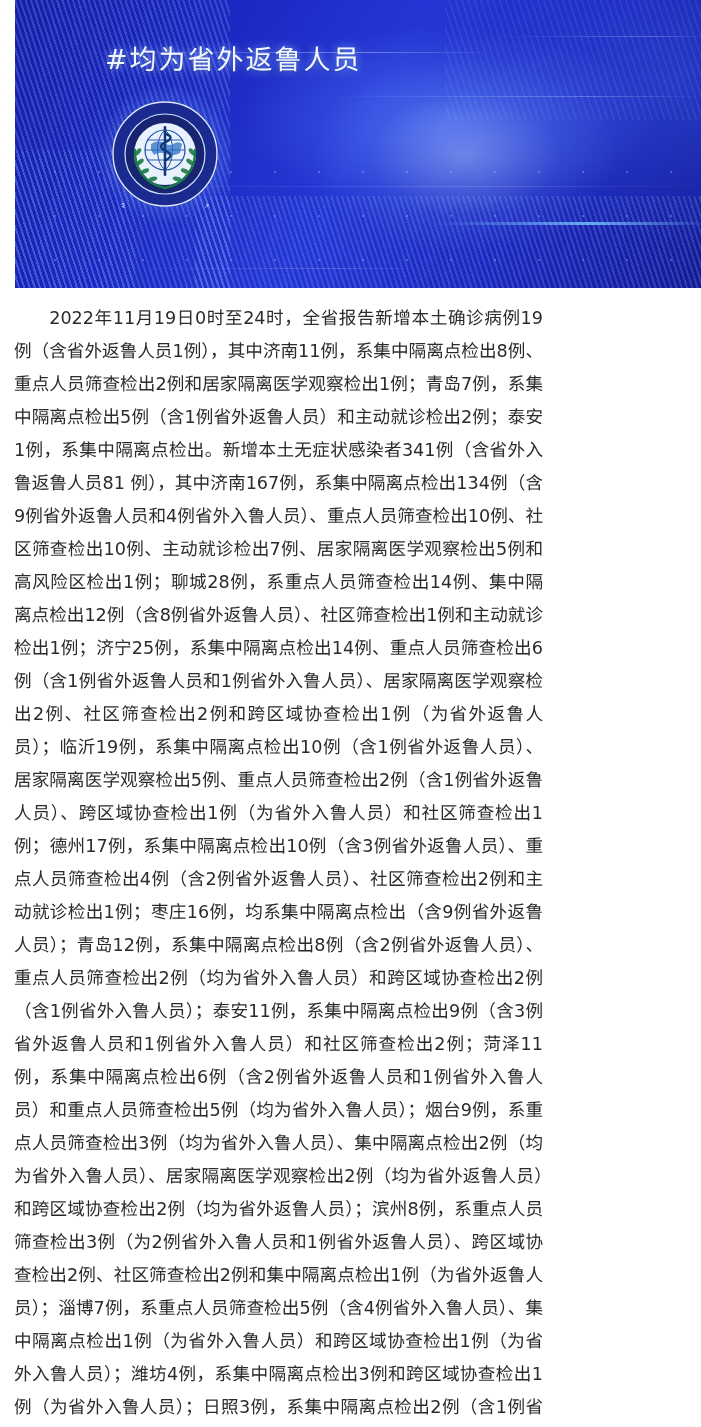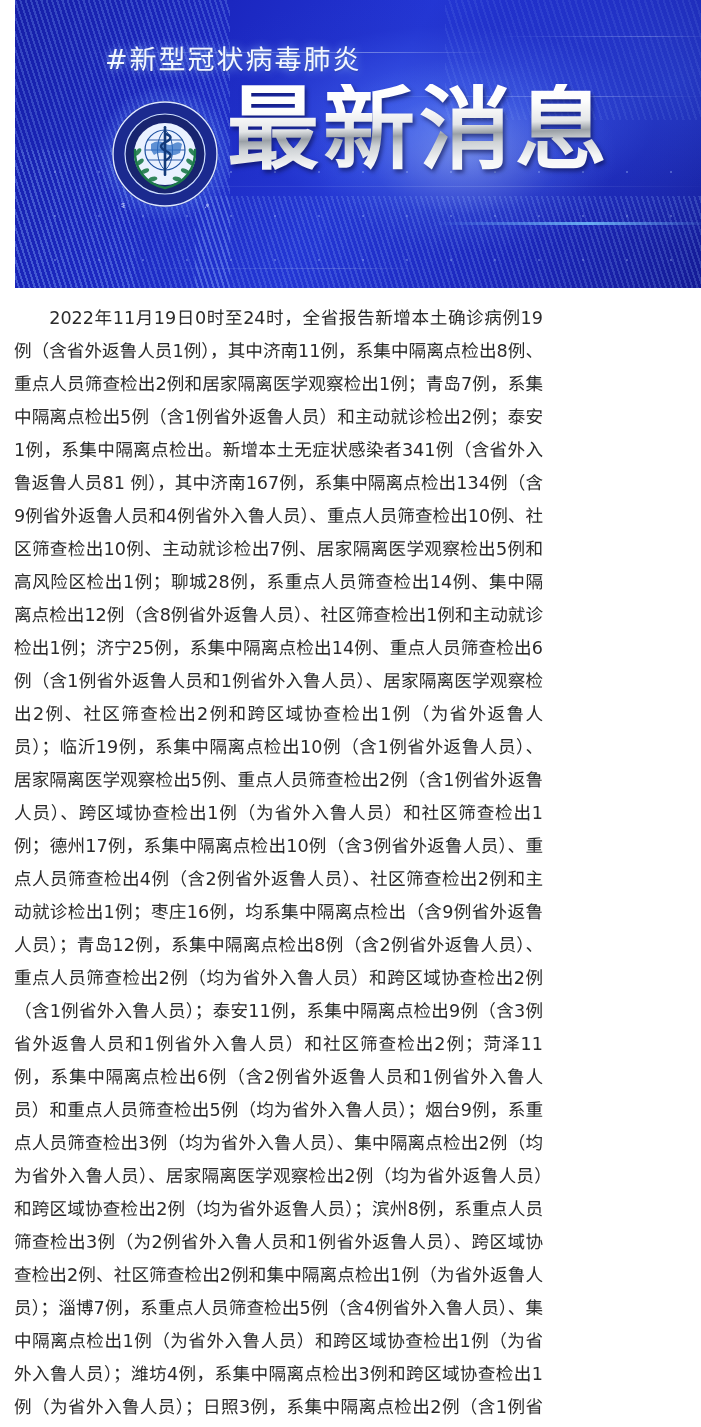--- a/index.html
+++ b/index.html
@@ -167,21 +167,21 @@
   <div class="dotgrid"></div>
   <div class="glowspot"></div>
 
   <div class="streak streak-1"></div>
   <div class="streak streak-2"></div>
   <div class="streak streak-5"></div>
   <div class="streak streak-6"></div>
   <div class="streak streak-3"></div>
   <div class="streak streak-4"></div>
 
-  <div class="hashtag">#新型冠状病毒肺炎</div>
+  <div class="hashtag">#均为省外返鲁人员</div>
 
   <div class="emblem">
     <div class="halo"></div>
     <svg width="108" height="108" viewBox="0 0 108 108" aria-hidden="true">
       <circle cx="54" cy="54" r="53" fill="#1b2a8f"></circle>
       <circle cx="54" cy="54" r="52" fill="none" stroke="#dfe9ff" stroke-width="1.4"></circle>
       <circle cx="54" cy="54" r="40" fill="#18246f"></circle>
       <circle cx="54" cy="54" r="40" fill="none" stroke="#cfe0ff" stroke-width="1.2"></circle>
       <circle cx="54" cy="54" r="31" fill="#e9f1ff"></circle>
 
@@ -210,20 +210,19 @@
       <path id="arcBot" d="M54 95 m-45 0 a45 45 0 0 0 90 0" fill="none"></path>
       <text font-size="9.5" fill="#eef4ff" font-family="DejaVu Sans, sans-serif" letter-spacing="1">
         <textPath href="#arcTop" startOffset="50%" text-anchor="middle">山东省卫生健康委员会</textPath>
       </text>
       <text font-size="5.2" fill="#dfe9ff" font-family="DejaVu Sans, sans-serif" letter-spacing="0.4">
         <textPath href="#arcBot" startOffset="50%" text-anchor="middle">Health Commission of Shandong Province</textPath>
       </text>
     </svg>
   </div>
 
-  <div class="main-title">最新消息</div>
 </div>
 
 <div class="article">
   <p>2022年11月19日0时至24时，全省报告新增本土确诊病例19例（含省外返鲁人员1例），其中济南11例，系集中隔离点检出8例、重点人员筛查检出2例和居家隔离医学观察检出1例；青岛7例，系集中隔离点检出5例（含1例省外返鲁人员）和主动就诊检出2例；泰安1例，系集中隔离点检出。新增本土无症状感染者341例（含省外入鲁返鲁人员81 例），其中济南167例，系集中隔离点检出134例（含9例省外返鲁人员和4例省外入鲁人员）、重点人员筛查检出10例、社区筛查检出10例、主动就诊检出7例、居家隔离医学观察检出5例和高风险区检出1例；聊城28例，系重点人员筛查检出14例、集中隔离点检出12例（含8例省外返鲁人员）、社区筛查检出1例和主动就诊检出1例；济宁25例，系集中隔离点检出14例、重点人员筛查检出6例（含1例省外返鲁人员和1例省外入鲁人员）、居家隔离医学观察检出2例、社区筛查检出2例和跨区域协查检出1例（为省外返鲁人员）；临沂19例，系集中隔离点检出10例（含1例省外返鲁人员）、居家隔离医学观察检出5例、重点人员筛查检出2例（含1例省外返鲁人员）、跨区域协查检出1例（为省外入鲁人员）和社区筛查检出1例；德州17例，系集中隔离点检出10例（含3例省外返鲁人员）、重点人员筛查检出4例（含2例省外返鲁人员）、社区筛查检出2例和主动就诊检出1例；枣庄16例，均系集中隔离点检出（含9例省外返鲁人员）；青岛12例，系集中隔离点检出8例（含2例省外返鲁人员）、重点人员筛查检出2例（均为省外入鲁人员）和跨区域协查检出2例（含1例省外入鲁人员）；泰安11例，系集中隔离点检出9例（含3例省外返鲁人员和1例省外入鲁人员）和社区筛查检出2例；菏泽11例，系集中隔离点检出6例（含2例省外返鲁人员和1例省外入鲁人员）和重点人员筛查检出5例（均为省外入鲁人员）；烟台9例，系重点人员筛查检出3例（均为省外入鲁人员）、集中隔离点检出2例（均为省外入鲁人员）、居家隔离医学观察检出2例（均为省外返鲁人员）和跨区域协查检出2例（均为省外返鲁人员）；滨州8例，系重点人员筛查检出3例（为2例省外入鲁人员和1例省外返鲁人员）、跨区域协查检出2例、社区筛查检出2例和集中隔离点检出1例（为省外返鲁人员）；淄博7例，系重点人员筛查检出5例（含4例省外入鲁人员）、集中隔离点检出1例（为省外入鲁人员）和跨区域协查检出1例（为省外入鲁人员）；潍坊4例，系集中隔离点检出3例和跨区域协查检出1例（为省外入鲁人员）；日照3例，系集中隔离点检出2例（含1例省外入鲁人员）和重点人员筛查检出1例；东营2例，均系集中隔离点检出；威海2例，系集中隔离点检出1例（为省外返鲁人员）和重点人员筛查检出1例（为省外入鲁人员）。新增境外输入确诊病例1例，在青岛，为日本输入。新增境外输入无症状感染者5例，其中青岛4例，分别为韩国输入2例、日本输入1例和中国香港输入1例；济南1例，为泰国输入。</p>
   <p>2022年11月19日0时至24时，全省报告本土无症状感染者转为确诊病例1例，在济南。</p>
 
 </div>
 
 </body></html>

